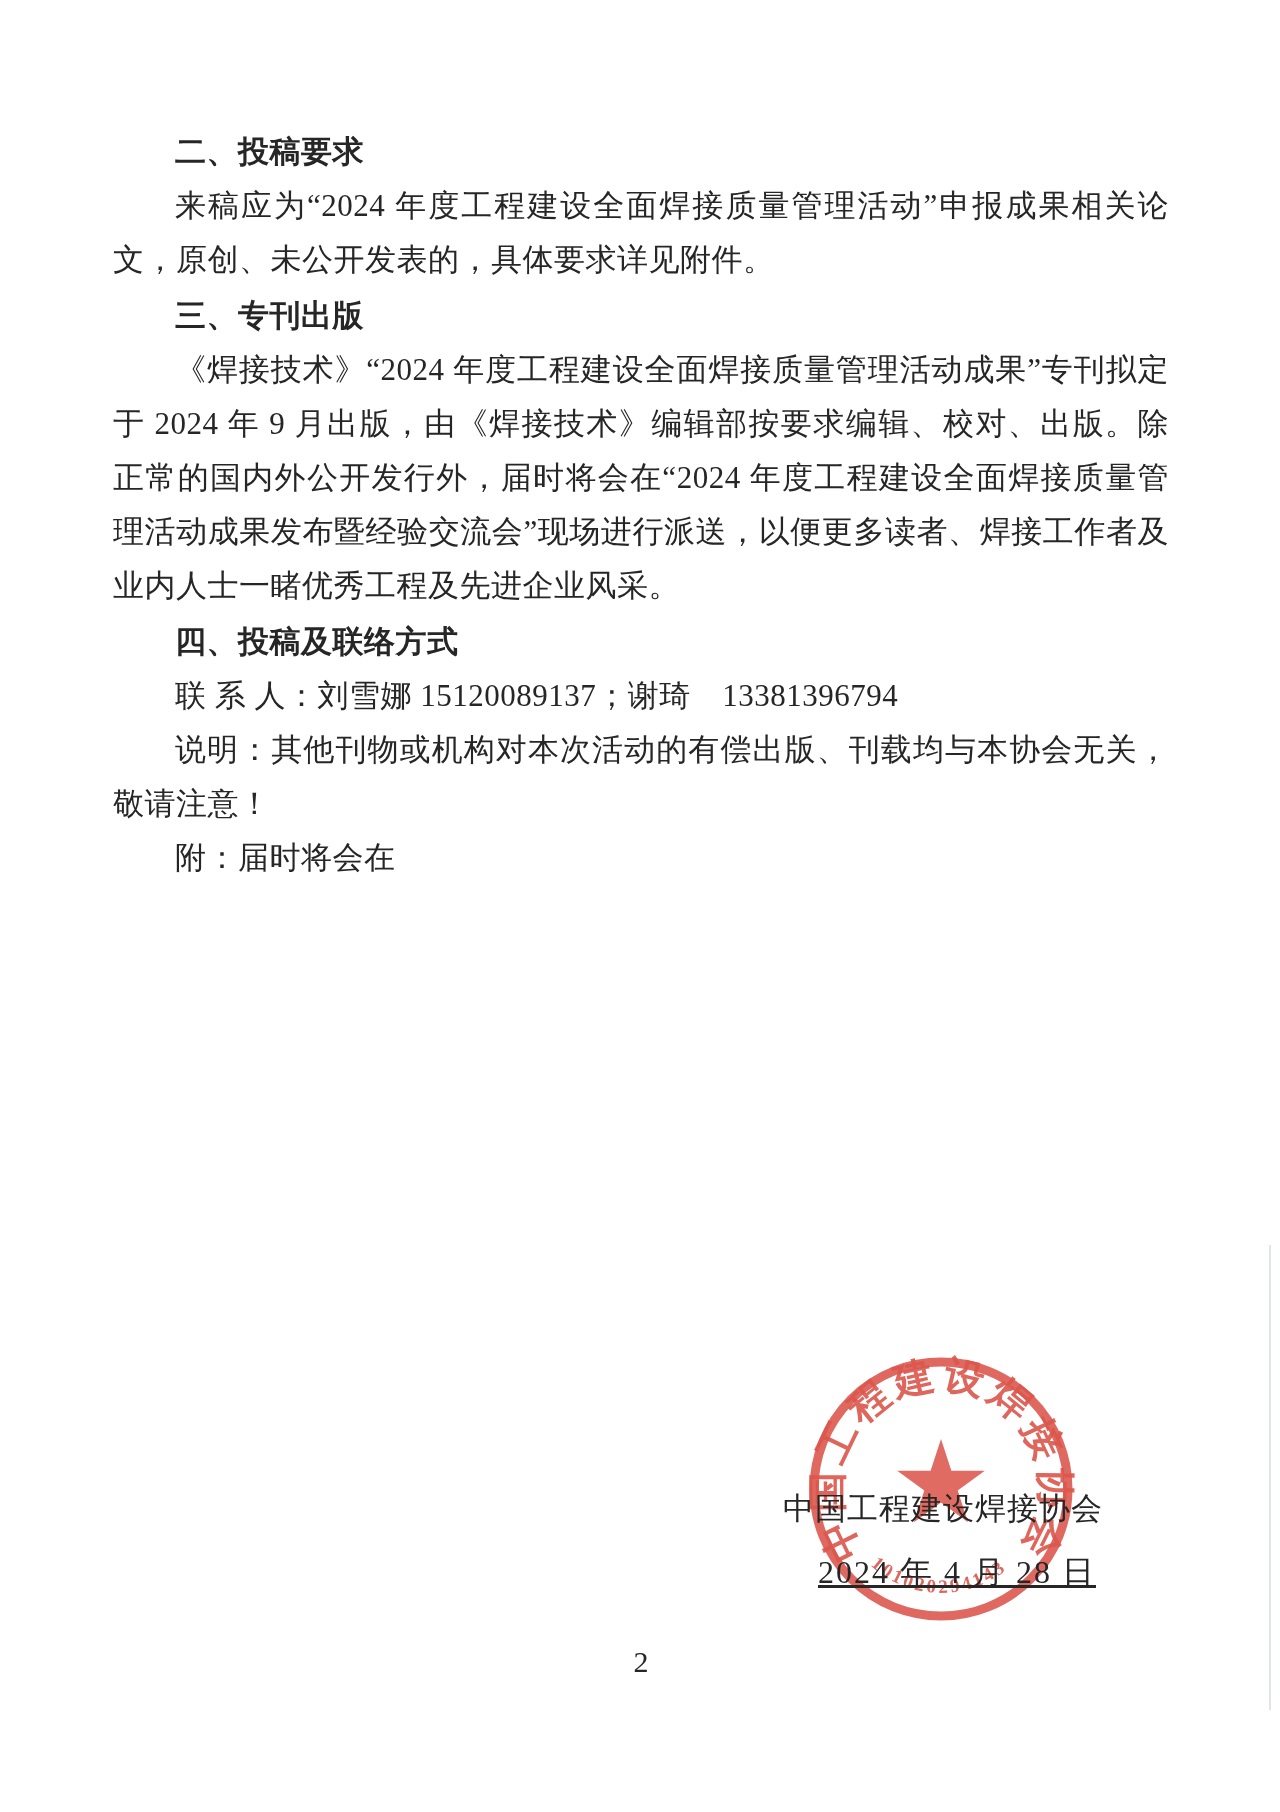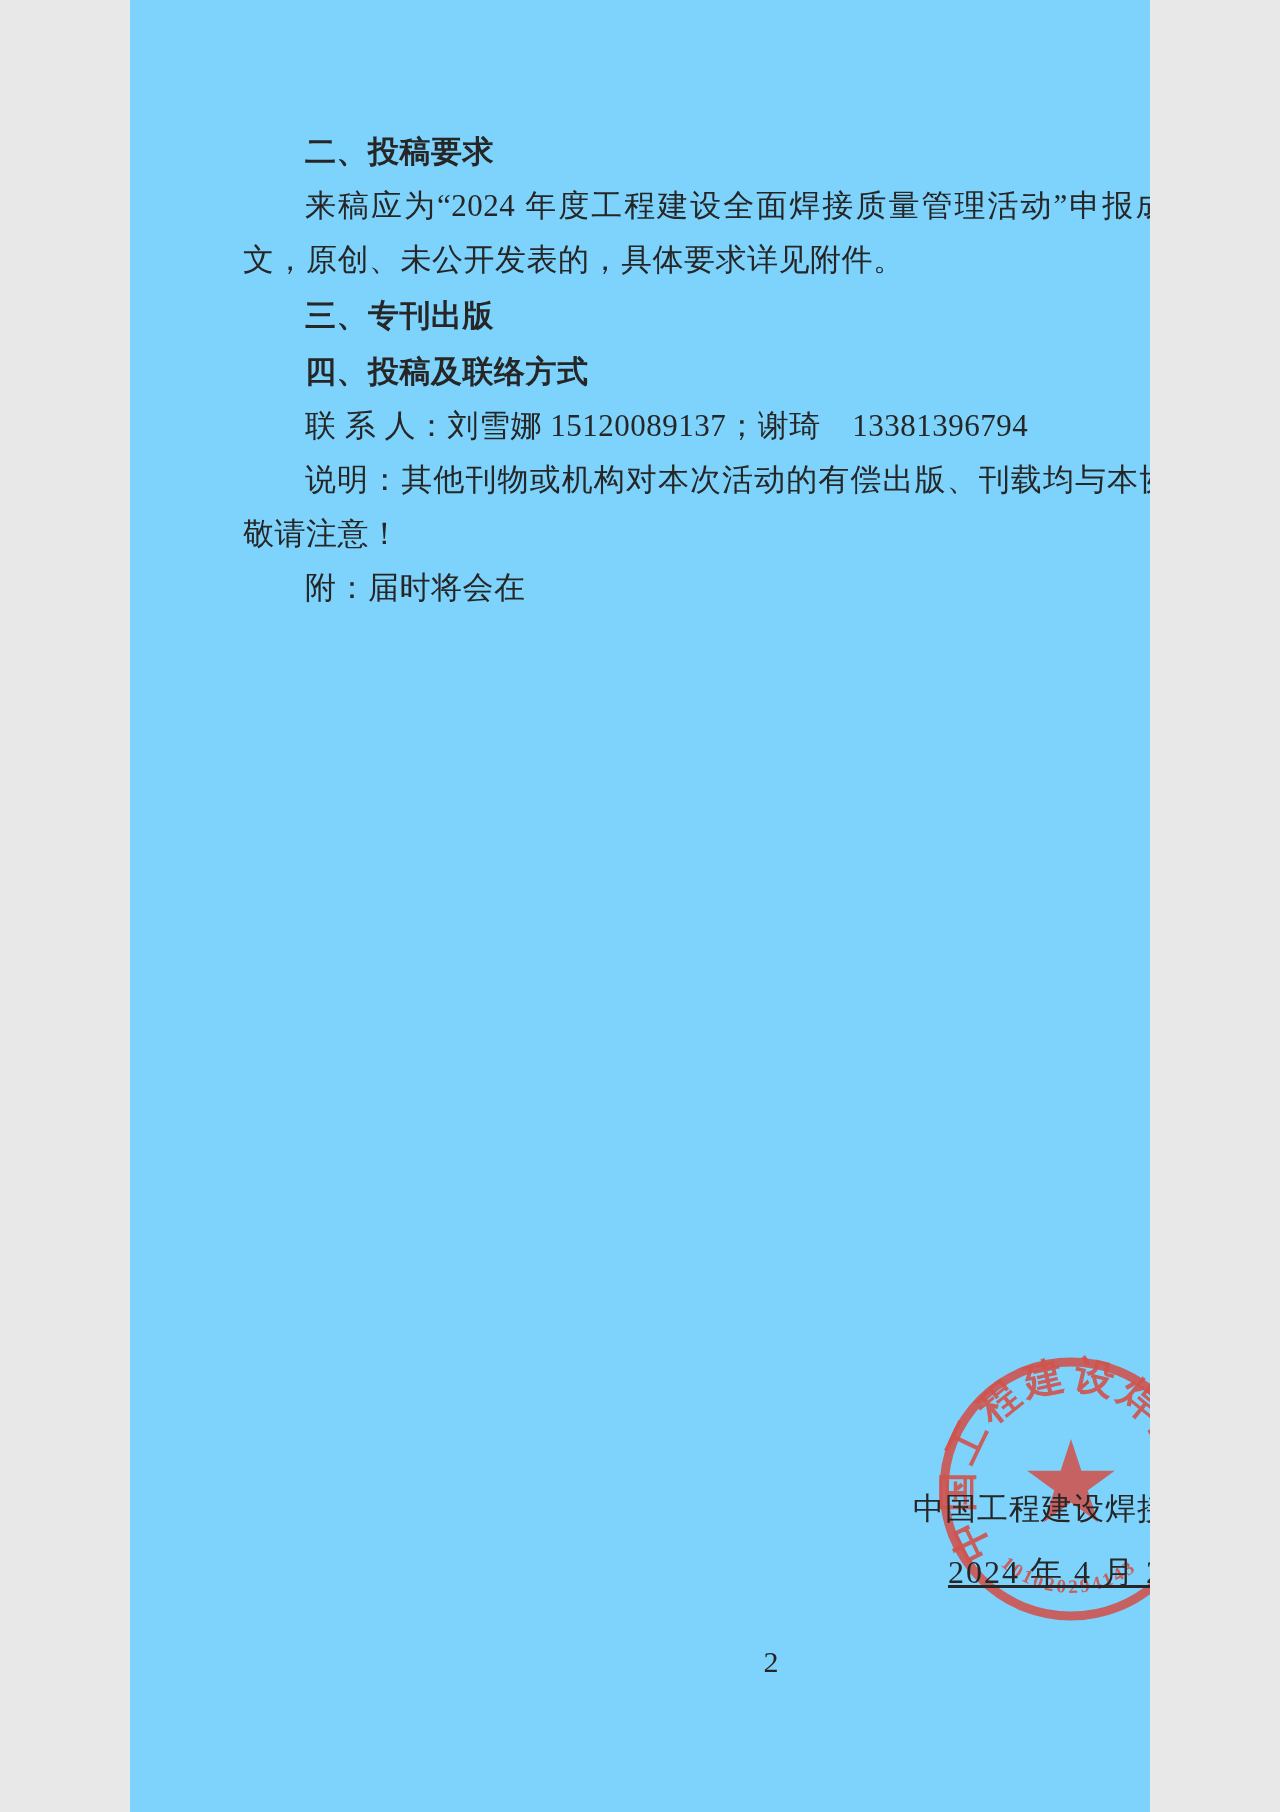--- a/index.html
+++ b/index.html
@@ -1,20 +1,20 @@
 <!DOCTYPE html>
 <html><head>
 <meta charset="utf-8">
 <style>
   html,body { margin:0; padding:0; background:#e8e8e8; }
   .page {
     position:relative;
-    width:1020px; height:1812px;
+    width:1280px; height:1812px;
     margin:0 auto;
-    background:#7dd3fc;
+    background:#ffffff;
     font-family:"Liberation Serif", serif;
     color:#262626;
     overflow:hidden;
   }
   .content {
     position:absolute;
     left:113px; top:125px;
     width:1056px;
     font-size:31px;
     line-height:54px;
@@ -74,20 +74,21 @@
 </head>
 <body>
 
 <div class="page">
 
   <div class="content">
     <h2 class="first">二、投稿要求</h2>
     <p>来稿应为“2024 年度工程建设全面焊接质量管理活动”申报成果相关论文，原创、未公开发表的，具体要求详见附件。</p>
 
     <h2>三、专刊出版</h2>
+    <p>《焊接技术》“2024 年度工程建设全面焊接质量管理活动成果”专刊拟定于 2024 年 9 月出版，由《焊接技术》编辑部按要求编辑、校对、出版。除正常的国内外公开发行外，届时将会在“2024 年度工程建设全面焊接质量管理活动成果发布暨经验交流会”现场进行派送，以便更多读者、焊接工作者及业内人士一睹优秀工程及先进企业风采。</p>
 
     <h2>四、投稿及联络方式</h2>
     <p>联 系 人：刘雪娜 15120089137；谢琦　13381396794</p>
     <p class="bold">说明：其他刊物或机构对本次活动的有偿出版、刊载均与本协会无关，敬请注意！</p>
 
     <p class="attach">附：届时将会在</p>
   </div>
 
   <div class="sig-org">中国工程建设焊接协会</div>
   <div class="sig-date">2024 年 4 月 28 日</div>

